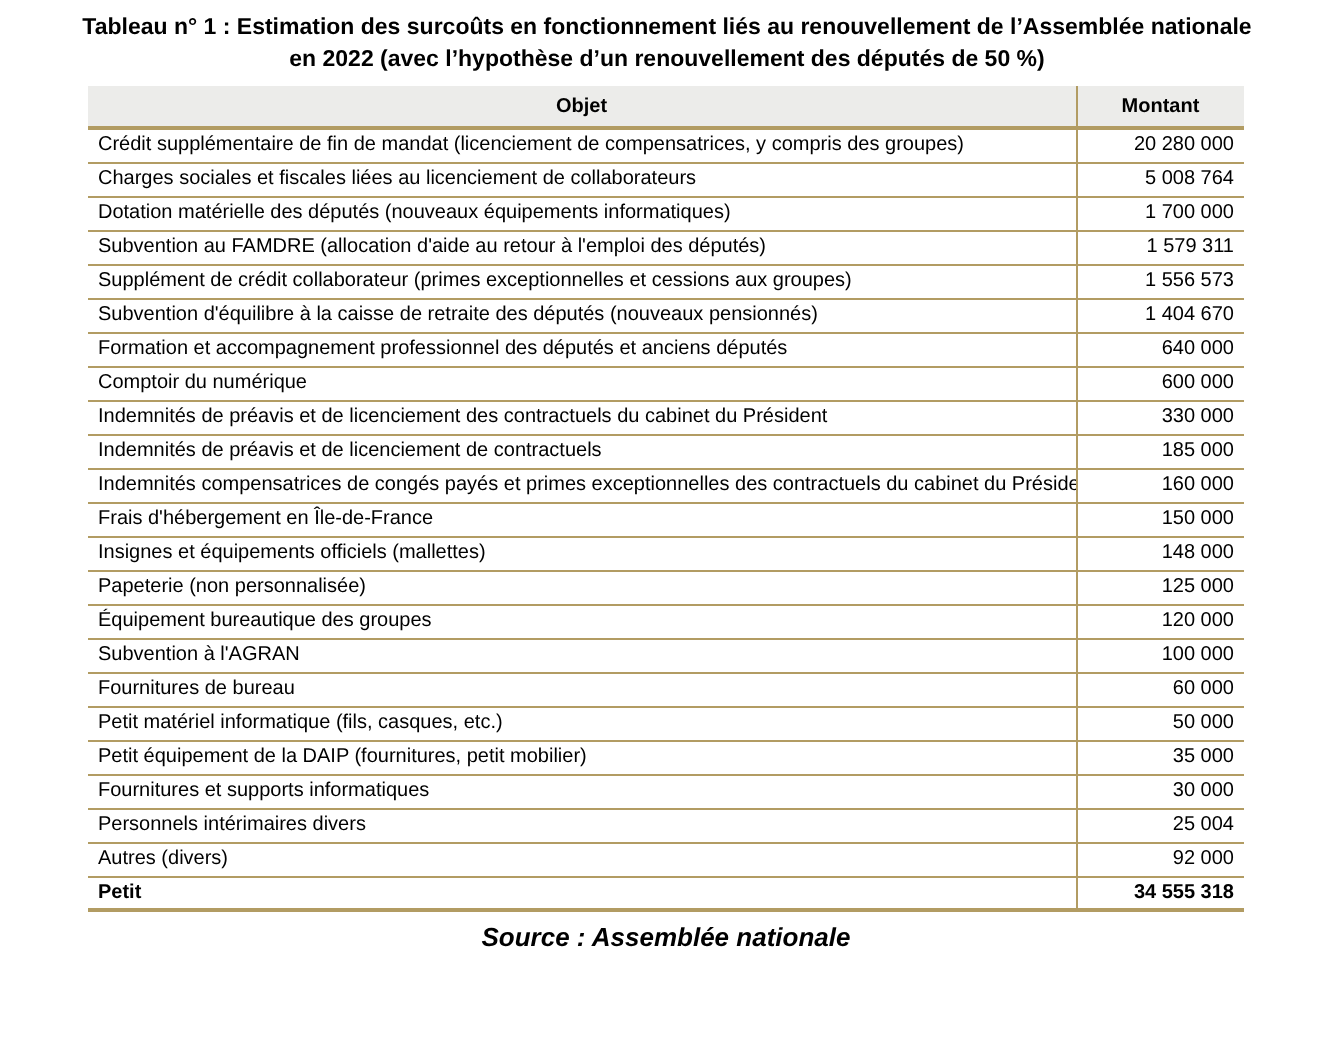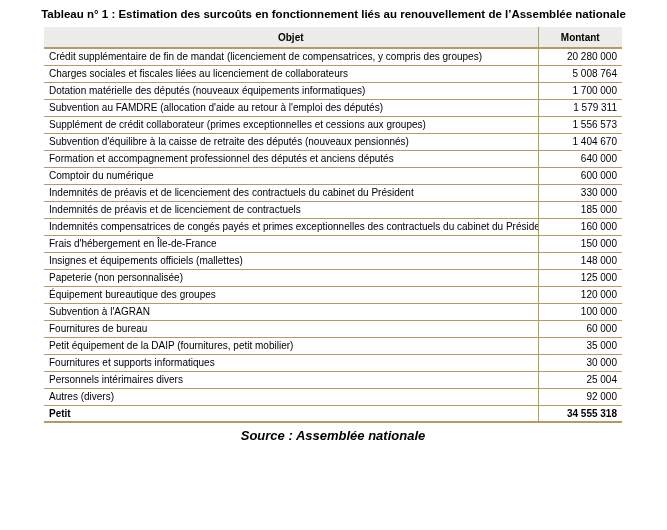--- a/index.html
+++ b/index.html
@@ -70,20 +70,21 @@
     font-style: italic;
   }
 </style>
 </head>
 <body>
 
 <div class="page">
 
   <div class="title">
     <div>Tableau n° 1 : Estimation des surcoûts en fonctionnement liés au renouvellement de l’Assemblée nationale</div>
+    <div>en 2022 (avec l’hypothèse d’un renouvellement des députés de 50 %)</div>
   </div>
 
   <table class="cost-table">
     <colgroup>
       <col class="col-objet">
       <col class="col-montant">
     </colgroup>
     <thead>
       <tr>
         <th class="objet">Objet</th>
@@ -153,20 +154,24 @@
         </tr>
         <tr>
           <td class="objet">Subvention à l'AGRAN</td>
           <td class="montant">100 000</td>
         </tr>
         <tr>
           <td class="objet">Fournitures de bureau</td>
           <td class="montant">60 000</td>
         </tr>
         <tr>
+          <td class="objet">Petit matériel informatique (fils, casques, etc.)</td>
+          <td class="montant">50 000</td>
+        </tr>
+        <tr>
           <td class="objet">Petit équipement de la DAIP (fournitures, petit mobilier)</td>
           <td class="montant">35 000</td>
         </tr>
         <tr>
           <td class="objet">Fournitures et supports informatiques</td>
           <td class="montant">30 000</td>
         </tr>
         <tr>
           <td class="objet">Personnels intérimaires divers</td>
           <td class="montant">25 004</td>

